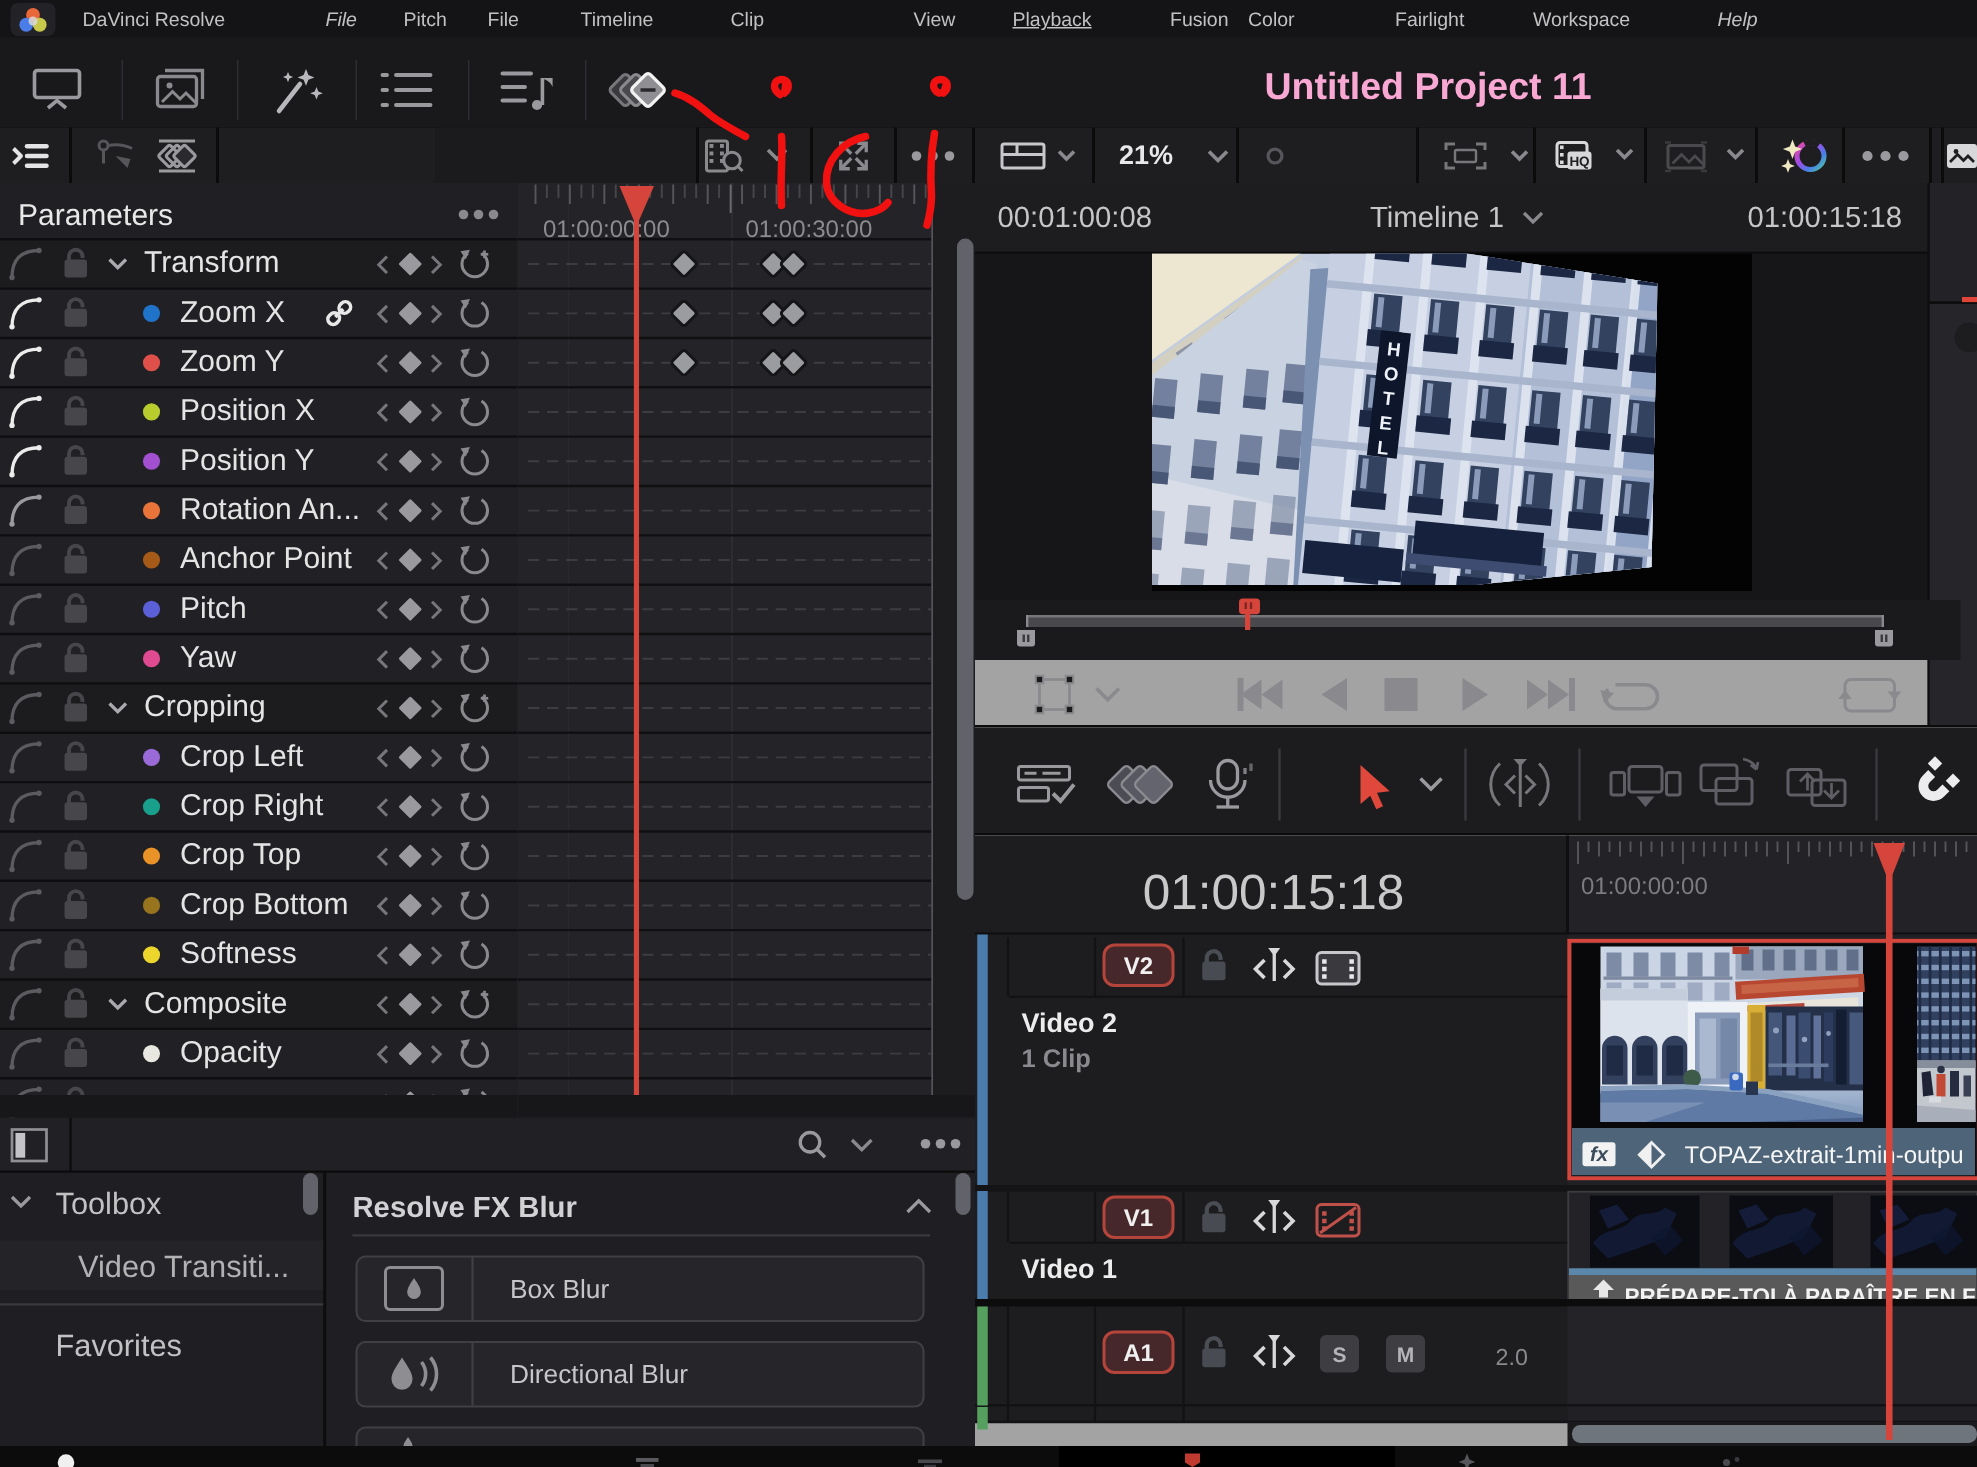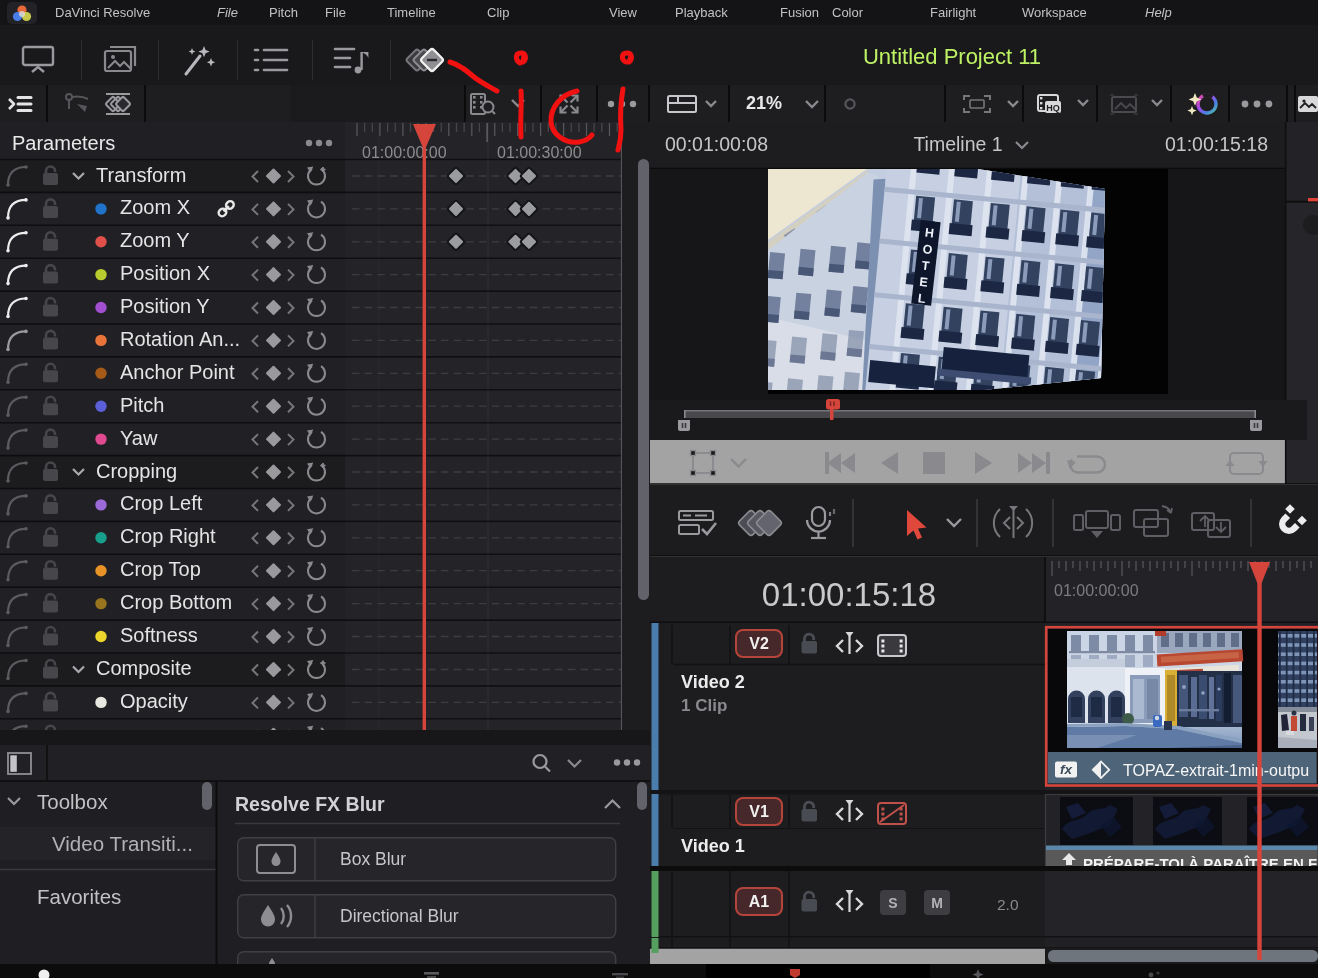--- a/index.html
+++ b/index.html
@@ -24,21 +24,21 @@
 </svg>
 </div>
 <span class="menu" style="left:55px;">DaVinci Resolve</span>
 <span class="menu" style="left:217px;font-style:italic;">File</span>
 <span class="menu" style="left:269px;">Pitch</span>
 <span class="menu" style="left:325px;">File</span>
 <span class="menu" style="left:387px;">Timeline</span>
 <span class="menu" style="left:487px;">Clip</span>
 <span class="menu" style="left:516px;margin-top:48px;">Mark</span>
 <span class="menu" style="left:609px;">View</span>
-<span class="menu" style="left:675px;">Playback</span>
+<span class="menu" style="left:675px;text-decoration:underline;">Playback</span>
 <span class="menu" style="left:780px;text-align:right;">Fusion</span>
 <span class="menu" style="left:832px;">Color</span>
 <span class="menu" style="left:930px;">Fairlight</span>
 <span class="menu" style="left:1022px;">Workspace</span>
 <span class="menu" style="left:1145px;font-style:italic;">Help</span>
 
 <div class="abs" style="left:0;top:25px;width:1318px;height:60px;background:#19191c;border-bottom:1px solid #000;"></div>
 <div class="sep1" style="left:81px;"></div>
 <div class="sep1" style="left:158px;"></div>
 <div class="sep1" style="left:237px;"></div>
@@ -93,21 +93,21 @@
     </g>
     <g transform="translate(19,16) rotate(45)">
       <rect x="-8" y="-8" width="16" height="16" rx="2.5" fill="#4a4a4e" stroke="#8a8a8e" stroke-width="2"></rect>
     </g>
     <g transform="translate(27,16) rotate(45)">
       <rect x="-8.4" y="-8.4" width="16.8" height="16.8" rx="2.5" fill="#8f8f93" stroke="#f2f2f2" stroke-width="2.2"></rect>
     </g>
     <line x1="22" y1="16" x2="32" y2="16" stroke="#2a2a2e" stroke-width="2.4"></line>
   </svg>
 </div>
-<div class="abs" style="left:770px;top:44px;width:364px;text-align:center;font-size:22px;font-weight:normal;color:#bef264;">Untitled Project 11</div>
+<div class="abs" style="left:770px;top:44px;width:364px;text-align:center;font-size:25px;font-weight:bold;color:#f9a8d4;">Untitled Project 11</div>
 
 <div class="abs" style="left:0;top:85px;width:1318px;height:37px;background:#1e1e21;border-bottom:1px solid #050506;"></div>
 <div id="tb2">
 
   <div class="abs" style="left:46px;top:85px;width:2px;height:37px;background:#0b0b0c;"></div>
   <div class="abs" style="left:144px;top:85px;width:2px;height:37px;background:#0b0b0c;"></div>
   <div class="abs" style="left:290px;top:85px;width:2px;height:37px;background:#0b0b0c;"></div>
   <div class="abs" style="left:290px;top:85px;width:174px;height:37px;background:#1b1b1e;"></div>
   <div class="abs" style="left:464px;top:85px;width:2px;height:37px;background:#0b0b0c;"></div>
   <div class="abs" style="left:540px;top:85px;width:2px;height:37px;background:#0b0b0c;"></div>

